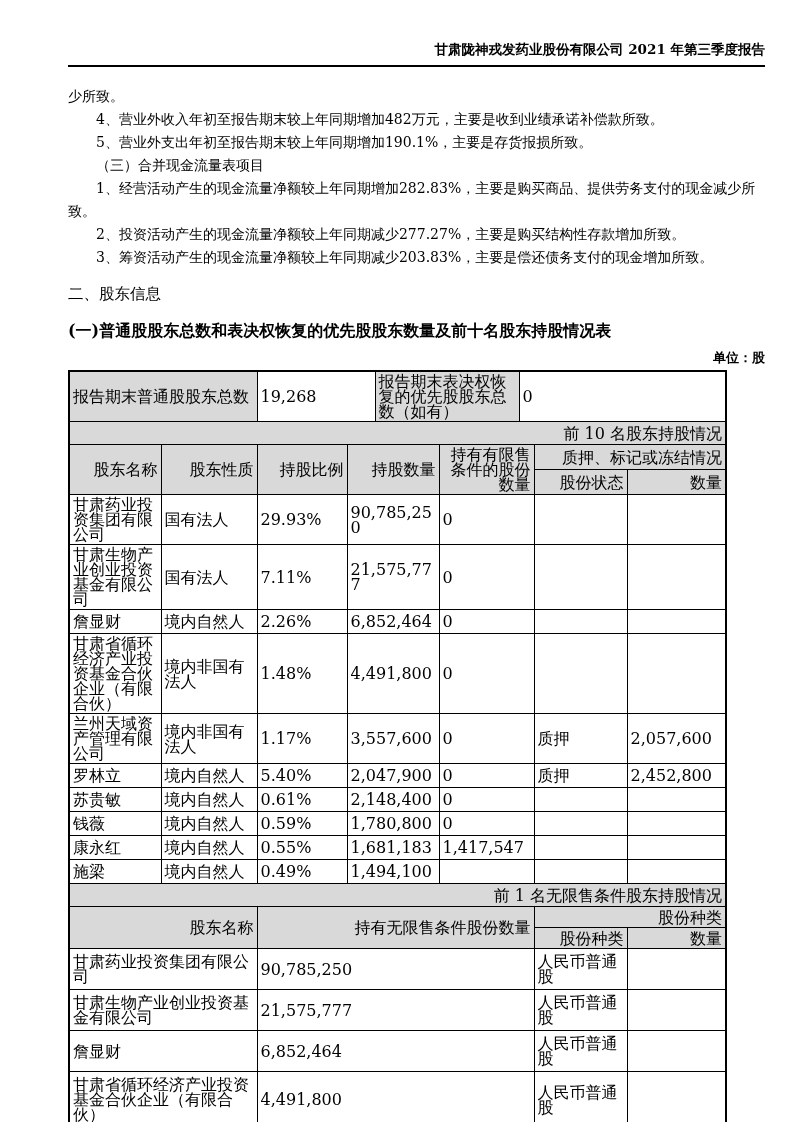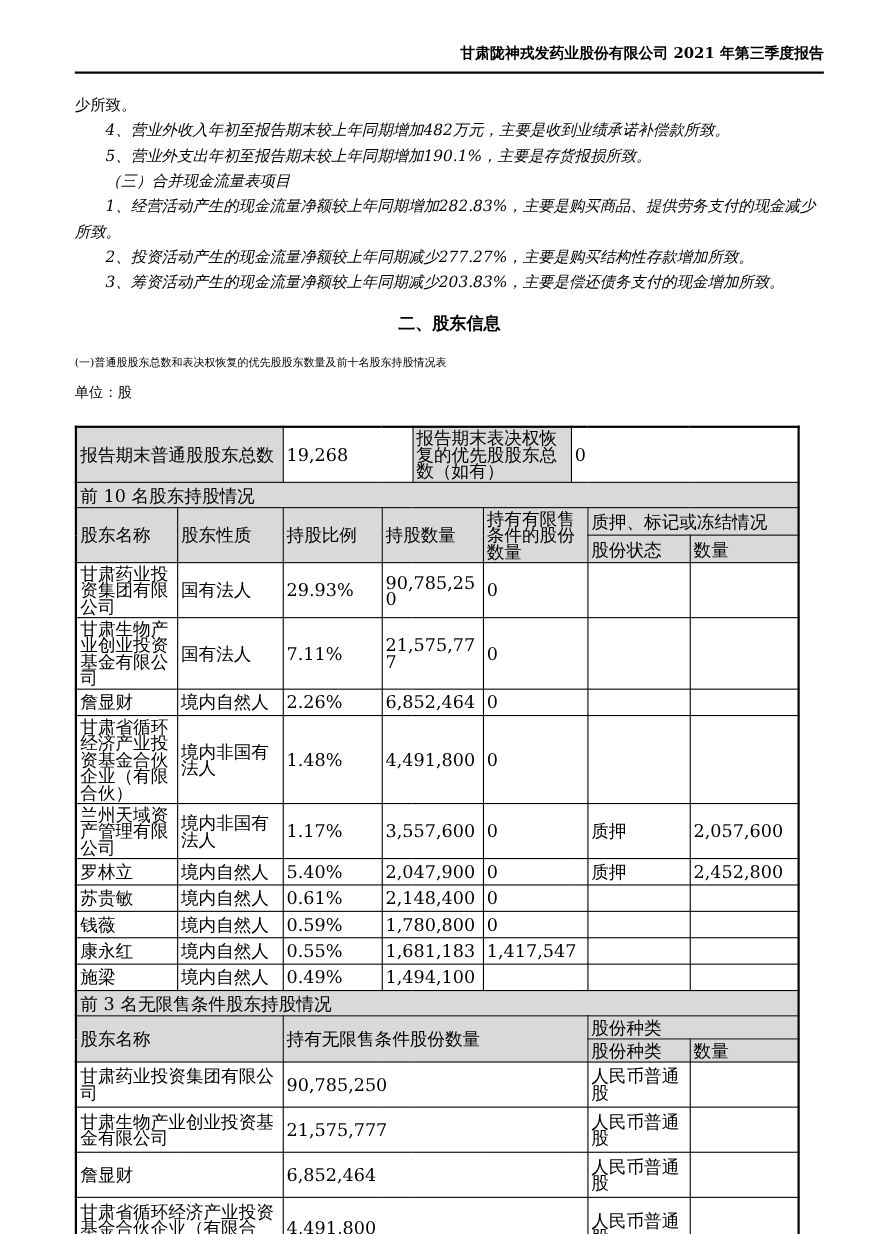--- a/index.html
+++ b/index.html
@@ -1,44 +1,44 @@
 <!DOCTYPE html>
 <html><head>
 <meta charset="utf-8">
 <style>
   html,body{margin:0;padding:0;background:#888;}
   .page{
     width:793px;height:1122px;margin:0 auto;background:#ffffff;
     font-family:"DejaVu Serif","Liberation Serif",serif;color:#000;
-    box-sizing:border-box;padding:40px 44px 0 68px;position:relative;overflow:hidden;
+    box-sizing:border-box;padding:40px 28px 0 68px;position:relative;overflow:hidden;
   }
   
   .doc-header{
     text-align:right;font-weight:bold;font-size:13.5px;line-height:18px;
     padding-bottom:7px;border-bottom:2px solid #000;
   }
   
   .body-text{margin-top:18px;font-size:14px;line-height:23px;}
   .body-text p{margin:0;}
-  .body-text p.indent{text-indent:2em;font-style:italic;}
-  
-  .section-title{font-size:15.5px;font-weight:bold;margin:14px 0 0 0;line-height:22px;text-align:center;}
-  .subsection-title{font-size:10px;font-weight:normal;margin:16px 0 0 0;line-height:20px;}
-  .unit-label{margin-top:8px;font-size:13px;line-height:18px;margin-bottom:20px;}
+  .body-text p.indent{text-indent:2em;}
+  
+  .section-title{font-size:15.5px;font-weight:normal;margin:14px 0 0 0;line-height:22px;}
+  .subsection-title{font-size:16px;font-weight:bold;margin:16px 0 0 0;line-height:20px;}
+  .unit-label{margin-top:8px;text-align:right;font-size:13px;line-height:18px;margin-bottom:3px;font-weight:bold;}
   
   table.sh{
     width:657px;border-collapse:collapse;table-layout:fixed;
     font-size:16px;border:2px solid #000;
   }
   table.sh td{
     border:1px solid #000;padding:2px 3px;line-height:15px;
     vertical-align:middle;word-break:break-all;overflow:hidden;
   }
   td.gray{background:#d9d9d9;}
-  td.center{text-align:left;}
+  td.center{text-align:right;}
   td.right{}
   tr.r-info{height:40px;}
   tr.r-banner{height:23px;}
   tr.r-head{height:21px;}
   tr.r-data{height:24px;}
   tr.r-data2{height:31px;}
   tr.r-data2 td{padding:5px 3px;}
   
   .page-number{text-align:right;font-size:13px;margin-top:12px;padding-right:6px;}
 </style>
@@ -188,21 +188,21 @@
       <td>施梁</td>
       <td>境内自然人</td>
       <td class="right">0.49%</td>
       <td colspan="2" class="right">1,494,100</td>
       <td colspan="2" class="right"></td>
       <td></td>
       <td class="right"></td>
     </tr>
 
     <tr class="r-banner">
-      <td colspan="9" class="gray center">前 3 名无限售条件股东持股情况</td>
+      <td colspan="9" class="gray center">前 1 名无限售条件股东持股情况</td>
     </tr>
 
     <tr class="r-head">
       <td rowspan="2" colspan="2" class="gray center">股东名称</td>
       <td rowspan="2" colspan="5" class="gray center">持有无限售条件股份数量</td>
       <td colspan="2" class="gray center">股份种类</td>
     </tr>
     <tr class="r-head">
       <td class="gray center">股份种类</td>
       <td class="gray center">数量</td>

